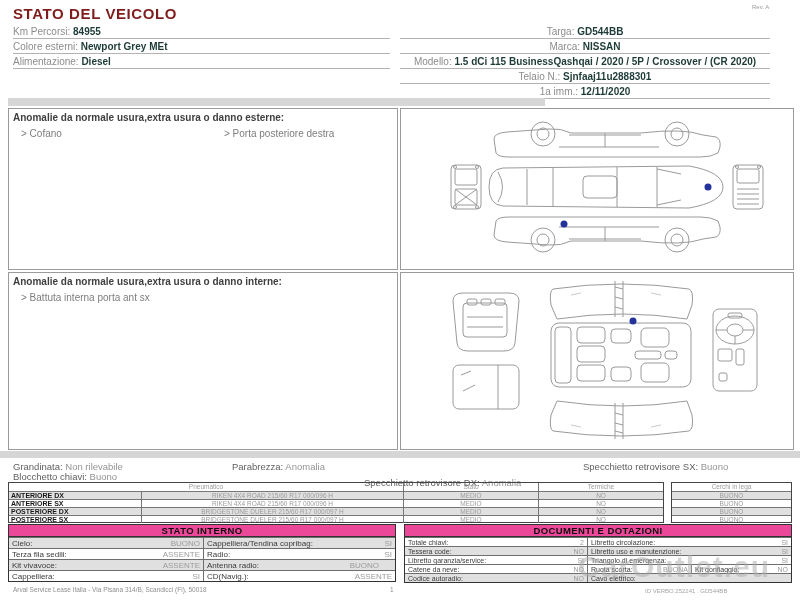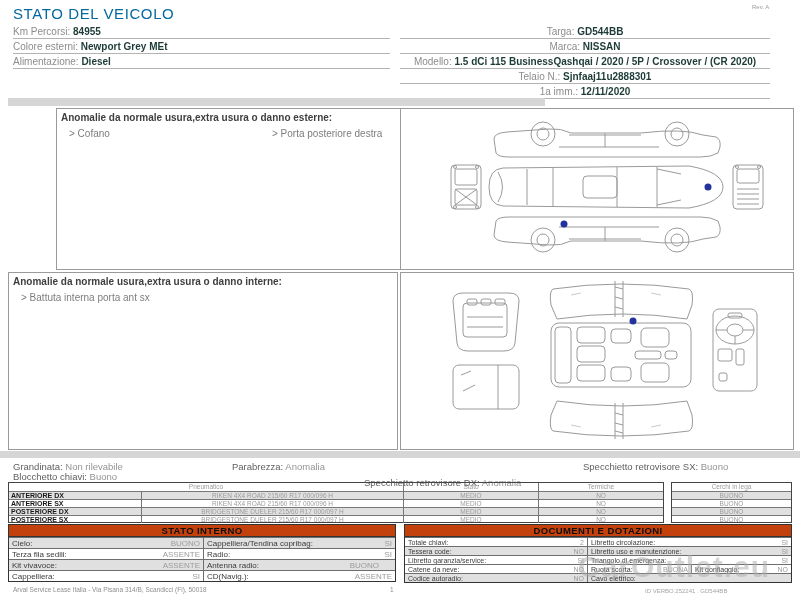--- a/index.html
+++ b/index.html
@@ -1,20 +1,20 @@
 <!DOCTYPE html>
 <html><head>
 <meta charset="utf-8">
 <style>
   html,body{margin:0;padding:0;background:#fff;}
   .page{position:relative;width:800px;height:600px;background:#ffffff;overflow:hidden;
         font-family:"Liberation Sans",sans-serif;color:#333;}
   .abs{position:absolute;}
   
-  .title{left:13px;top:5px;font-size:15px;font-weight:normal;color:#0369a1;letter-spacing:.6px;}
+  .title{left:13px;top:5px;font-size:15px;font-weight:bold;color:#7f1d1d;letter-spacing:.6px;}
   .rev{left:752px;top:4px;font-size:6px;color:#9a9a9a;}
   .info{font-size:10px;line-height:11px;}
   .info-row{border-bottom:1px solid #b3b3b3;padding:2px 0 1px 0;}
   .lbl{color:#8c8c8c;}
   .val{font-weight:bold;color:#1d3b36;margin-top:24px;}
   .graybar{background:#d6d6d6;}
   
   .sec-box{border:1px solid #9a9a9a;background:#fff;}
   .sec-title{position:absolute;left:4px;top:3px;font-size:10px;font-weight:bold;color:#3f3f3f;}
   .sec-item{position:absolute;top:19px;font-size:10px;color:#7d7d7d;}
@@ -30,21 +30,21 @@
   .ttable{border:1px solid #444;box-sizing:border-box;}
   .trow{display:flex;height:8px;line-height:8px;border-top:1px solid #777;box-sizing:border-box;}
   .trow.head{border-top:none;}
   .tcell{box-sizing:border-box;font-size:6.5px;color:#9b9b9b;text-align:center;
          border-left:1px solid #777;overflow:hidden;white-space:nowrap;}
   .tcell:first-child{border-left:none;}
   .tcell.poslbl{font-weight:bold;color:#1a1a1a;text-align:left;padding-left:2px;font-size:7px;}
   .stripe{background:#e0e0e0;}
   
   .btable{border:1px solid #333;box-sizing:border-box;background:#fff;}
-  .bhead{height:11px;line-height:11px;background:#c2410c;border-bottom:1px solid #333;
+  .bhead{height:11px;line-height:11px;background:#ec4899;border-bottom:1px solid #333;
          text-align:center;font-weight:bold;font-size:9.5px;color:#0e0e0e;letter-spacing:.4px;}
   .brow{display:flex;box-sizing:border-box;border-top:1px solid #6e6e6e;}
   .brow:first-of-type{border-top:none;}
   .bcell{display:flex;justify-content:space-between;box-sizing:border-box;
          border-left:1px solid #6e6e6e;padding:0 3px;overflow:hidden;white-space:nowrap;}
   .bcell:first-child{border-left:none;}
   .bcell .k{color:#3a3a3a;}
   .bcell .v{color:#9b9b9b;}
   .si-rows .brow{height:11px;line-height:11px;font-size:8px;}
   .doc-rows .brow{height:9px;line-height:9px;font-size:7px;}
@@ -95,21 +95,21 @@
       <span class="val">Sjnfaaj11u2888301</span>
     </div>
     <div class="info-row">
       <span class="lbl">1a imm.:</span>
       <span class="val">12/11/2020</span>
     </div>
   </div>
 
   <div class="abs graybar" style="left:8px;top:98px;width:537px;height:8px;"></div>
 
-  <div class="abs sec-box" style="left:8px;top:108px;width:388px;height:160px;margin-left:48px;">
+  <div class="abs sec-box" style="left:8px;top:108px;width:388px;height:160px;">
     <div class="sec-title">Anomalie da normale usura,extra usura o danno esterne:</div>
     <span class="sec-item" style="left:12px;">&gt; Cofano</span>
     <span class="sec-item" style="left:215px;">&gt; Porta posteriore destra</span>
   </div>
 
   <div class="abs sec-box" style="left:400px;top:108px;width:392px;height:160px;">
     <svg width="390" height="158" viewBox="0 0 390 158">
 
       <g class="sketch">
         <path d="M95,44 L93,30 Q93,24 106,23 L148,20 Q160,19 170,24 L240,24 Q282,19 302,26 L315,28 Q320,30 319,38 L317,44 Q310,48 300,48 L108,48 Q97,48 95,44 Z"></path>

